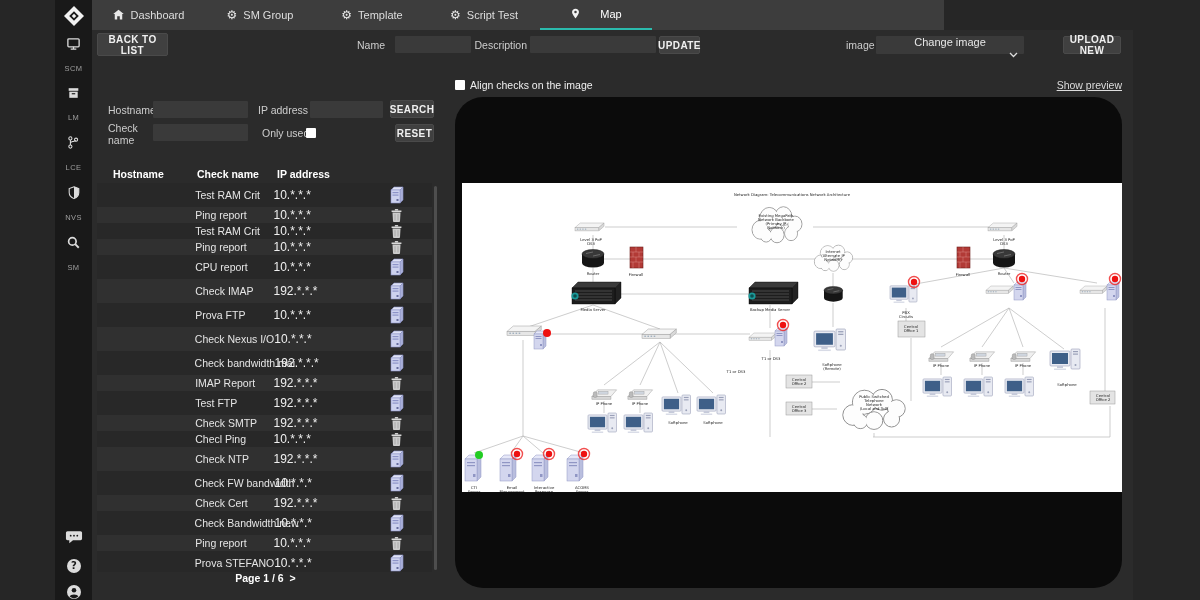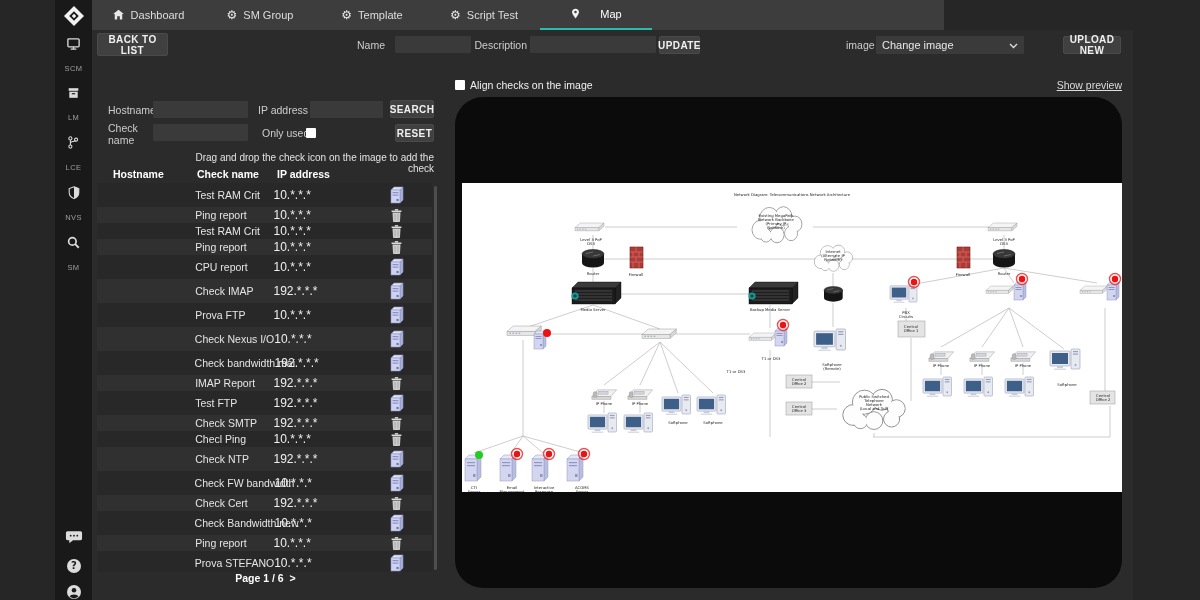--- a/index.html
+++ b/index.html
@@ -28,21 +28,21 @@
 
   .btn { position:absolute; background:#404040; color:#f0f0f0; font-weight:bold; font-size:10px;
     letter-spacing:.4px; border:1px solid #4a4a4a; border-radius:2px; display:flex; align-items:center;
     justify-content:center; cursor:pointer; font-family:inherit; }
   .inp { position:absolute; background:#3a3a3a; border:none; border-radius:1px; color:#ddd;
     font-size:11px; padding:0 4px; font-family:inherit; }
   .lbl { position:absolute; color:#cdcdcd; font-size:10.5px; }
   .cb  { position:absolute; width:10px; height:10px; background:#fff; border-radius:1px; cursor:pointer; }
 
   #image-select { position:absolute; left:876px; top:36px; width:148px; height:18px; background:#3a3a3a;
-    color:#e8e8e8; font-size:11px; display:flex; align-items:center; padding:0 6px; cursor:pointer; border-radius:1px; }
+    color:#e8e8e8; font-size:11px; display:flex; align-items:center; padding:0 6px; cursor:pointer; border-radius:1px;flex-direction:column; }
   #image-select .chev { margin-left:auto; }
 
   
   .th { position:absolute; color:#fff; font-weight:bold; font-size:10.5px; }
   #rows { position:absolute; left:97px; top:183px; width:335px; height:389px; overflow:hidden; }
   .crow { display:flex; align-items:center; width:100%; }
   .crow.tall { height:24px; } .crow.short { height:16px; }
   .crow.alt { background:#303030; } .crow:not(.alt){ background:#282828; }
   .c-host { width:100px; padding-left:16px; font-size:10.5px; color:#ddd; }
   .c-name { width:80px;  font-size:10.5px; color:#e5e5e5; white-space:nowrap; }
@@ -184,21 +184,20 @@
     <span class="lbl" style="left:16px; top:74px;">Hostname</span>
     <input class="inp" style="left: 61px; top: 71px; width: 95px; height: 17px;">
     <span class="lbl" style="left:166px; top:74px;">IP address</span>
     <input class="inp" style="left: 218px; top: 71px; width: 73px; height: 17px;">
     <button class="btn" style="left:298px; top:70px; width:44px; height:18px;">SEARCH</button>
     <span class="lbl" style="left:16px; top:92px; width:36px; line-height:12px;">Check name</span>
     <input class="inp" style="left: 61px; top: 94px; width: 95px; height: 17px;">
     <span class="lbl" style="left:170px; top:97px;">Only used</span>
     <span class="cb" style="left:214px; top:98px;"></span>
     <button class="btn" style="left:303px; top:94px; width:39px; height:18px;">RESET</button>
-    <div class="lbl" style="left:88px; top:122px; width:254px; text-align:right; font-size:10px; color:#e2e2e2;">Drag and drop the check icon on the image to add the check</div>
 
     <span class="th" style="left:21px; top:138px;">Hostname</span>
     <span class="th" style="left:105px; top:138px;">Check name</span>
     <span class="th" style="left:185px; top:138px;">IP address</span>
 
     <span class="cb" style="left:363px; top:50px;"></span>
     <span class="lbl" style="left:378px; top:49px; font-size:10.5px; color:#f0f0f0;">Align checks on the image</span>
   </div>
 
   <div id="rows">

